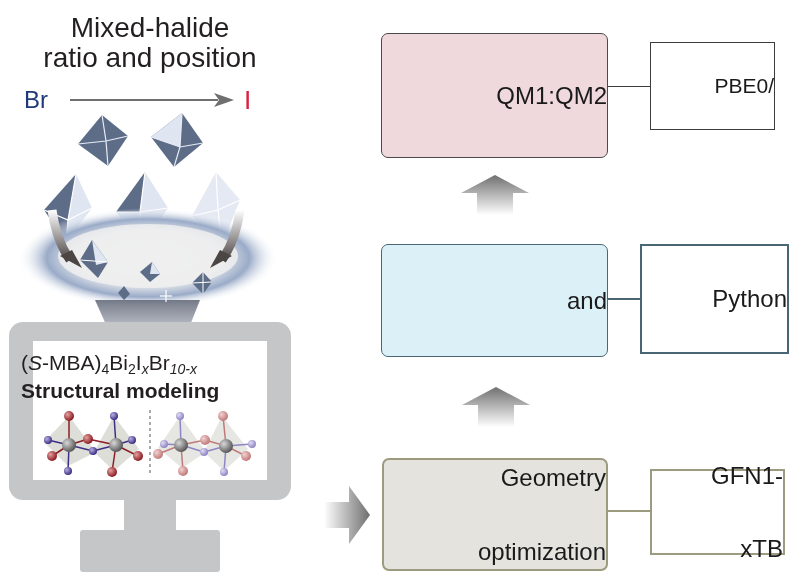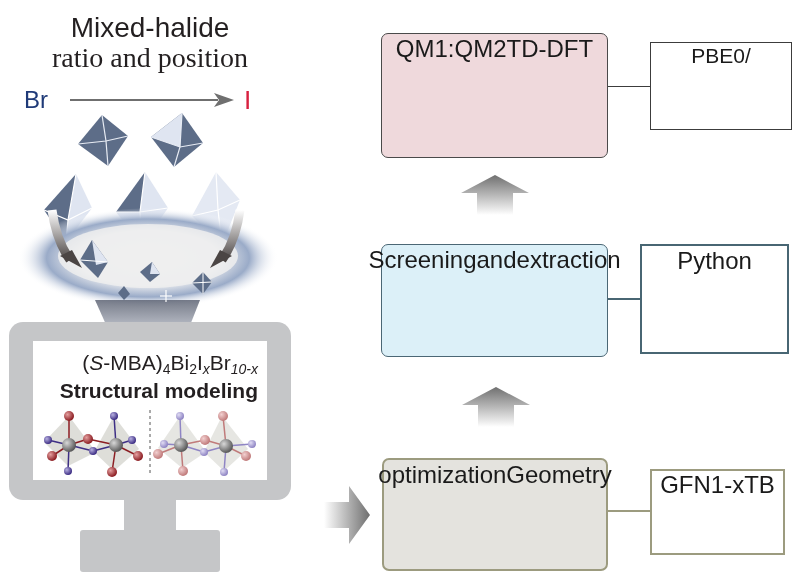--- a/index.html
+++ b/index.html
@@ -1,38 +1,38 @@
 <!DOCTYPE html>
 <html><head>
 <meta charset="utf-8">
 <style>
   html, body { margin:0; padding:0; background:#ffffff; }
   body { width:796px; height:587px; position:relative; overflow:hidden;
          font-family:"Liberation Sans", sans-serif; color:#1c1c1c; }
   .abs { position:absolute; }
   .title-line { position:absolute; left:0; width:300px; text-align:center; font-size:28px; line-height:28px; color:#231f20; }
   .halide { position:absolute; font-size:24px; line-height:28px; }
-  .box { position:absolute; box-sizing:border-box; display:flex; align-items:flex-start; justify-content:center; text-align:center; flex-direction:row; }
+  .box { position:absolute; box-sizing:border-box; display:flex; align-items:flex-end; justify-content:center; text-align:center; flex-direction:column;gap:45px; }
   .stage { border-radius:7px; font-size:24px; line-height:29px; color:#1a1a1a; }
   .stage-qm { left:381px; top:33px; width:227px; height:125px; background:#efd9dc; border:1.5px solid #4a4a4a; }
   .stage-screen { left:381px; top:244px; width:227px; height:113px; background:#dcf0f8; border:1.5px solid #4b6775; }
   .stage-geo { left:382px; top:458px; width:226px; height:113px; background:#e4e3de; border:2px solid #9c9b7f; }
   .method { background:#ffffff; font-size:22px; line-height:26px; color:#1a1a1a; }
-  .method-qm { left:650px; top:42px; width:142px; height:88px; border:1.5px solid #3c3c3c; font-size:21px; }
+  .method-qm { left:650px; top:42px; width:125px; height:88px; border:1.5px solid #3c3c3c; font-size:21px; }
   .method-py { left:640px; top:244px; width:149px; height:110px; border:2px solid #486673; font-size:24px; line-height:30px; }
   .method-geo { left:650px; top:469px; width:135px; height:86px; border:2px solid #9c9b7f; font-size:24px; line-height:28px; }
   .connector { position:absolute; height:0; }
-  .screen-text { position:absolute; left:8px; width:250px; text-align:right; font-size:21px; line-height:26px; color:#231f20; }
+  .screen-text { position:absolute; left:21px; width:250px; text-align:left; font-size:21px; line-height:26px; color:#231f20; }
   .screen-text sub { font-size:14px; vertical-align:-4px; line-height:0; }
 </style>
 </head>
 <body>
 
 <div class="title-line" style="top:14px;">Mixed-halide</div>
-<div class="title-line" style="top:44px;font-family:Liberation Serif, serif;">ratio and position</div>
+<div class="title-line" style="top:44px;">ratio and position</div>
 
 <div class="halide" style="left:24px; top:86px; color:#1f3a78;">Br</div>
 <svg class="abs" style="left:68px; top:90px;" width="170" height="20">
   <line x1="2" y1="10" x2="150" y2="10" stroke="#6f6f6f" stroke-width="2"></line>
   <polygon points="146,3 166,10 146,17 151,10" fill="#6f6f6f"></polygon>
 </svg>
 <div class="halide" style="left:244px; top:86px; color:#d8203f; font-size:26px;">I</div>
 
 <svg class="abs" style="left:0; top:100px;" width="300" height="320">
   <defs>
@@ -231,38 +231,35 @@
     </linearGradient>
   </defs>
   <polygon points="38,2 72,20 56,20 56,42 20,42 20,20 4,20" fill="url(#uArrow)"></polygon>
 </svg>
 <svg class="abs" style="left:458px; top:385px;" width="76" height="42">
   <polygon points="38,2 72,20 56,20 56,42 20,42 20,20 4,20" fill="url(#uArrow)"></polygon>
 </svg>
 
 <div class="box stage stage-qm">
   <div>QM1:QM2</div>
-  <div>TD-DFT</div>
 </div>
 <div class="connector" style="left:608px; top:86px; width:42px; border-top:1.5px solid #3c3c3c;"></div>
 <div class="box method method-qm">
   <div>PBE0/</div>
 </div>
 
 <div class="box stage stage-screen">
-  <div>Screening</div>
   <div>and</div>
-  <div>extraction</div>
 </div>
 <div class="connector" style="left:608px; top:298px; width:32px; border-top:2px solid #486673;"></div>
 <div class="box method method-py">
   <div>Python</div>
 </div>
 
 <div class="box stage stage-geo">
+  <div>Geometry</div>
   <div>optimization</div>
-  <div>Geometry</div>
 </div>
 <div class="connector" style="left:608px; top:510px; width:42px; border-top:2px solid #9c9b7f;"></div>
 <div class="box method method-geo">
   <div>GFN1-</div>
   <div>xTB</div>
 </div>
 
 </body></html>

